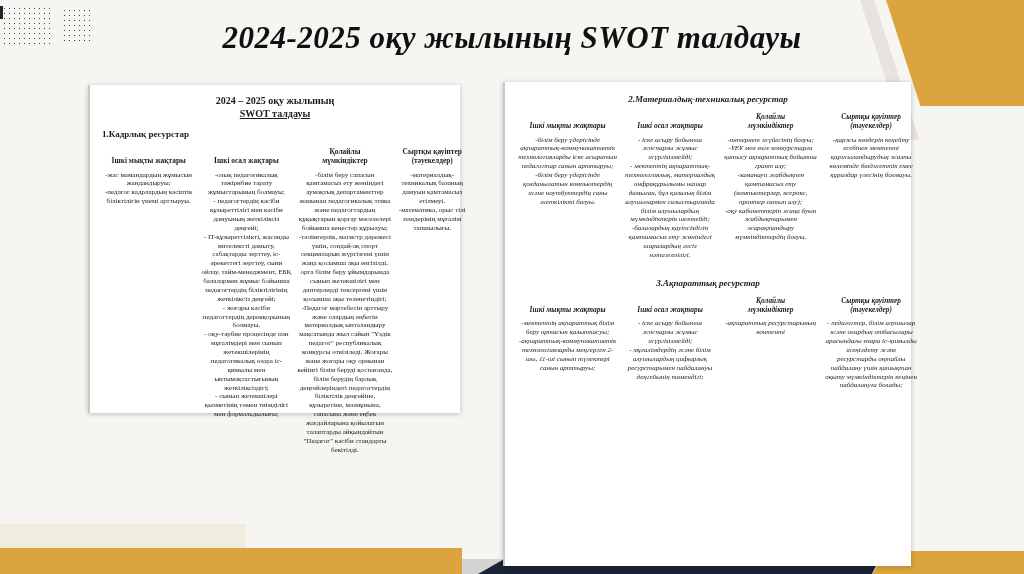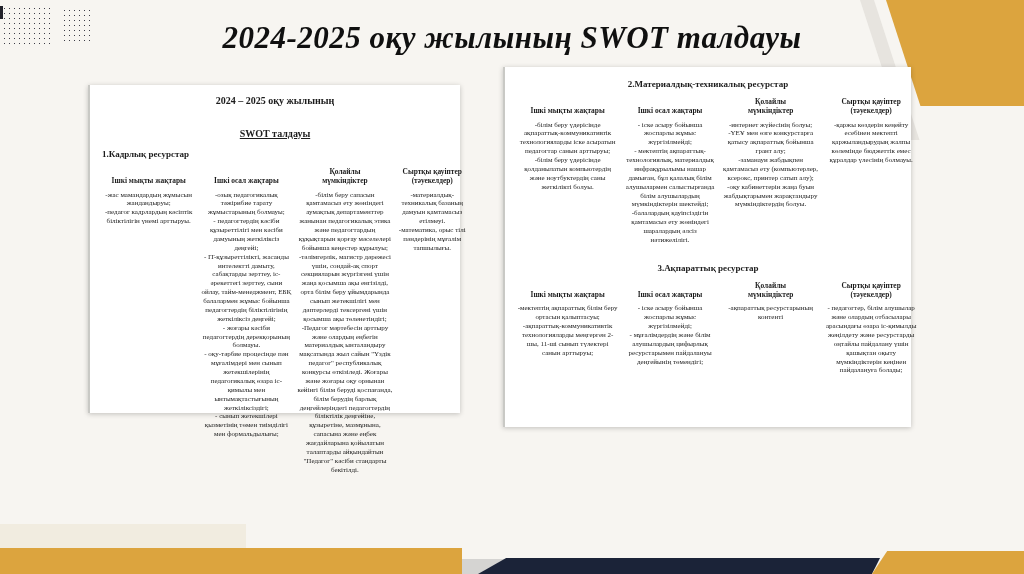--- a/index.html
+++ b/index.html
@@ -36,24 +36,24 @@
     font-style:italic;
   }
   
   .page{
     position:absolute;background:#ffffff;z-index:2;
     box-shadow:0 1px 5px rgba(0,0,0,0.22);
     border-left:2px solid #c9c9c5;
     color:#1c1c1c;
   }
   .page-1{left:88px;top:85px;width:370px;height:328px;}
-  .page-2{left:503px;top:67px;width:406px;height:360px;}
+  .page-2{left:503px;top:82px;width:406px;height:484px;font-style:italic;}
   .page-inner{padding:10px 12px 8px 12px;}
   .doc-title{font-weight:bold;text-align:center;font-size:10px;line-height:1.25;}
-  .doc-title .u{text-decoration:underline;margin-top:20px;}
+  .doc-title .u{text-decoration:underline;}
   .sec-title{font-weight:bold;text-align:left;font-size:9px;margin:9px 0 8px 0;}
   .sec-title-2{font-weight:bold;text-align:center;font-size:9px;margin:2px 0 8px 0;}
   .sec-title-3{font-weight:bold;text-align:center;font-size:9px;margin:18px 0 8px 0;}
   .grid{display:grid;gap:0 6px;}
   .grid-p1{grid-template-columns:27% 26% 27.5% 19.5%;}
   .grid-p2{grid-template-columns:26.5% 24% 25.5% 24%;}
   .colhead{
     font-weight:bold;text-align:center;font-size:7.4px;line-height:1.25;
     white-space:pre-line;margin-bottom:5px;align-self:end;
   }

